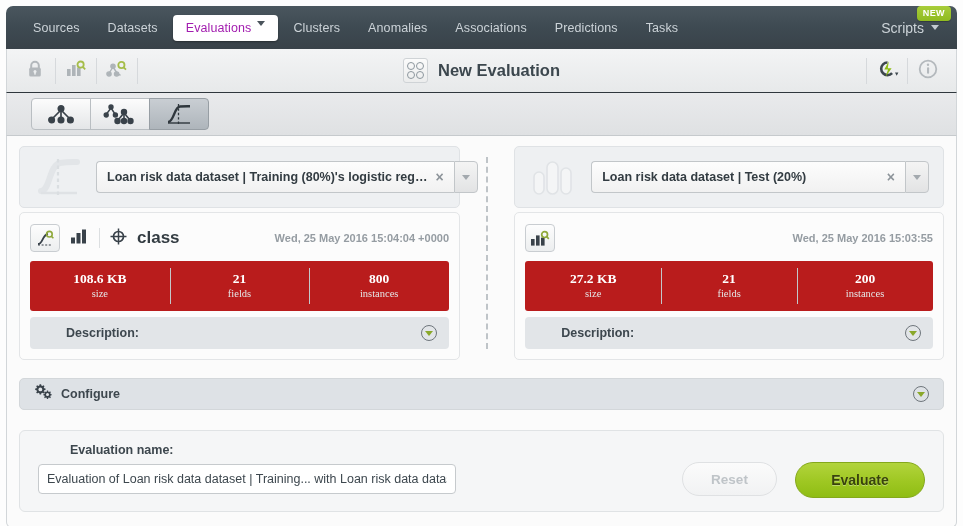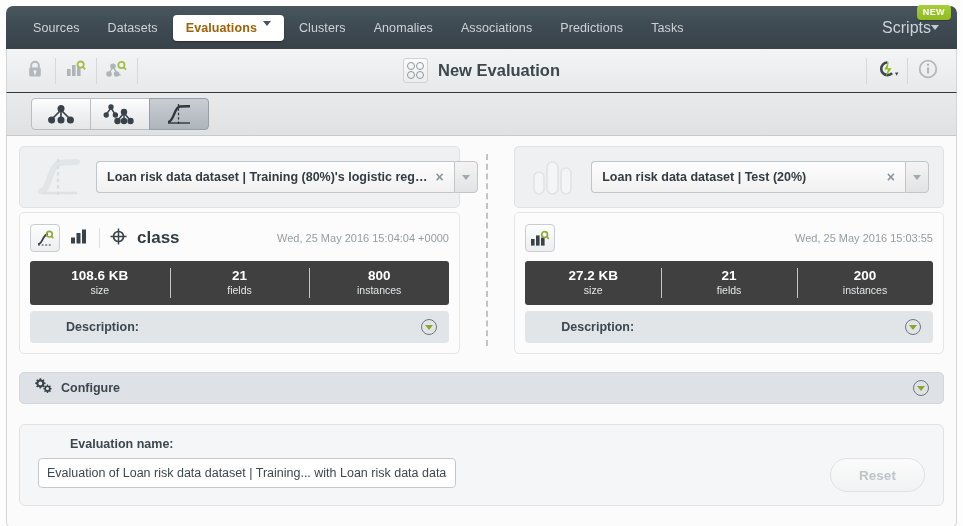--- a/index.html
+++ b/index.html
@@ -31,22 +31,22 @@
     color: #ccd3d8;
     font-size: 12.5px;
     padding: 6px 13px;
     border-radius: 4px;
     white-space: nowrap;
     cursor: pointer;
     letter-spacing: .1px;
   }
   .nav-item.active {
     background: #ffffff;
-    color: #a16207;
-    font-weight: bold;
+    color: #a21caf;
+    font-weight: normal;
     box-shadow: 0 1px 2px rgba(0,0,0,.35);
     display: flex; gap: 6px;
   }
   .caret-dark {
     width: 0; height: 0;
     border-left: 4.5px solid transparent;
     border-right: 4.5px solid transparent;
     border-top: 5px solid #4a545b;
     display: inline-block;
   }
@@ -56,21 +56,21 @@
     border-right: 4.5px solid transparent;
     border-top: 5px solid #c3cad0;
     display: inline-block;
   }
   .nav-right {
     margin-left: auto;
     display: flex; align-items: center;
     position: relative;
     padding-right: 4px;
   }
-  .scripts-item { display: flex; align-items: center; color:#ccd3d8; font-size:16px; cursor:pointer;}
+  .scripts-item { display: flex; align-items: center; gap: 7px; color:#ccd3d8; font-size:14px; cursor:pointer;}
   .new-badge {
     position: absolute;
     top: -14px; right: -8px;
     background: linear-gradient(to bottom,#a8cd3a,#8fbb20);
     color: #fff;
     font-size: 9px;
     font-weight: bold;
     padding: 2px 6px 3px 6px;
     border-radius: 4px;
     letter-spacing: .4px;
@@ -246,30 +246,31 @@
     border-radius: 4px;
     display:flex;align-items:center;justify-content:center;
     cursor:pointer;
   }
   .tiny-div { width:1px; height: 20px; background:#dcdfe1; }
   .class-label { font-size: 17px; font-weight: bold; color: #333c42; }
   .timestamp {
     margin-left: auto;
     font-size: 11px;
     color: #959ca2;
-    font-weight: normal;
+    font-weight: bold;
     white-space: nowrap;
   }
   .stats {
     display: flex;
-    background: #404040;
+    background: #b91c1c;
     border-radius: 3px;
-    height: 44px;
+    height: 50px;
     margin-top: 6px;
     overflow: hidden;
+    font-family: Liberation Serif, serif;
   }
   .stat {
     flex: 1;
     display: flex; flex-direction: column;
     align-items: center; justify-content: center;
     color: #fff;
     position: relative;
   }
   .stat + .stat::before {
     content:"";
@@ -686,18 +687,19 @@
         </span>
     </div>
 
     <div class="footer-form">
       <div class="form-left">
         <span class="form-label">Evaluation name:</span>
         <input class="name-input" type="text" value="Evaluation of Loan risk data dataset | Training... with Loan risk data dataset | Test (20%)" placeholder="Evaluation name" style="">
       </div>
       <div class="form-right">
         <button class="btn-reset">Reset</button>
+        <button class="btn-evaluate">Evaluate</button>
       </div>
     </div>
   </div>
 
   <div class="bottom-edge"></div>
 </div>
 
 </body></html>

